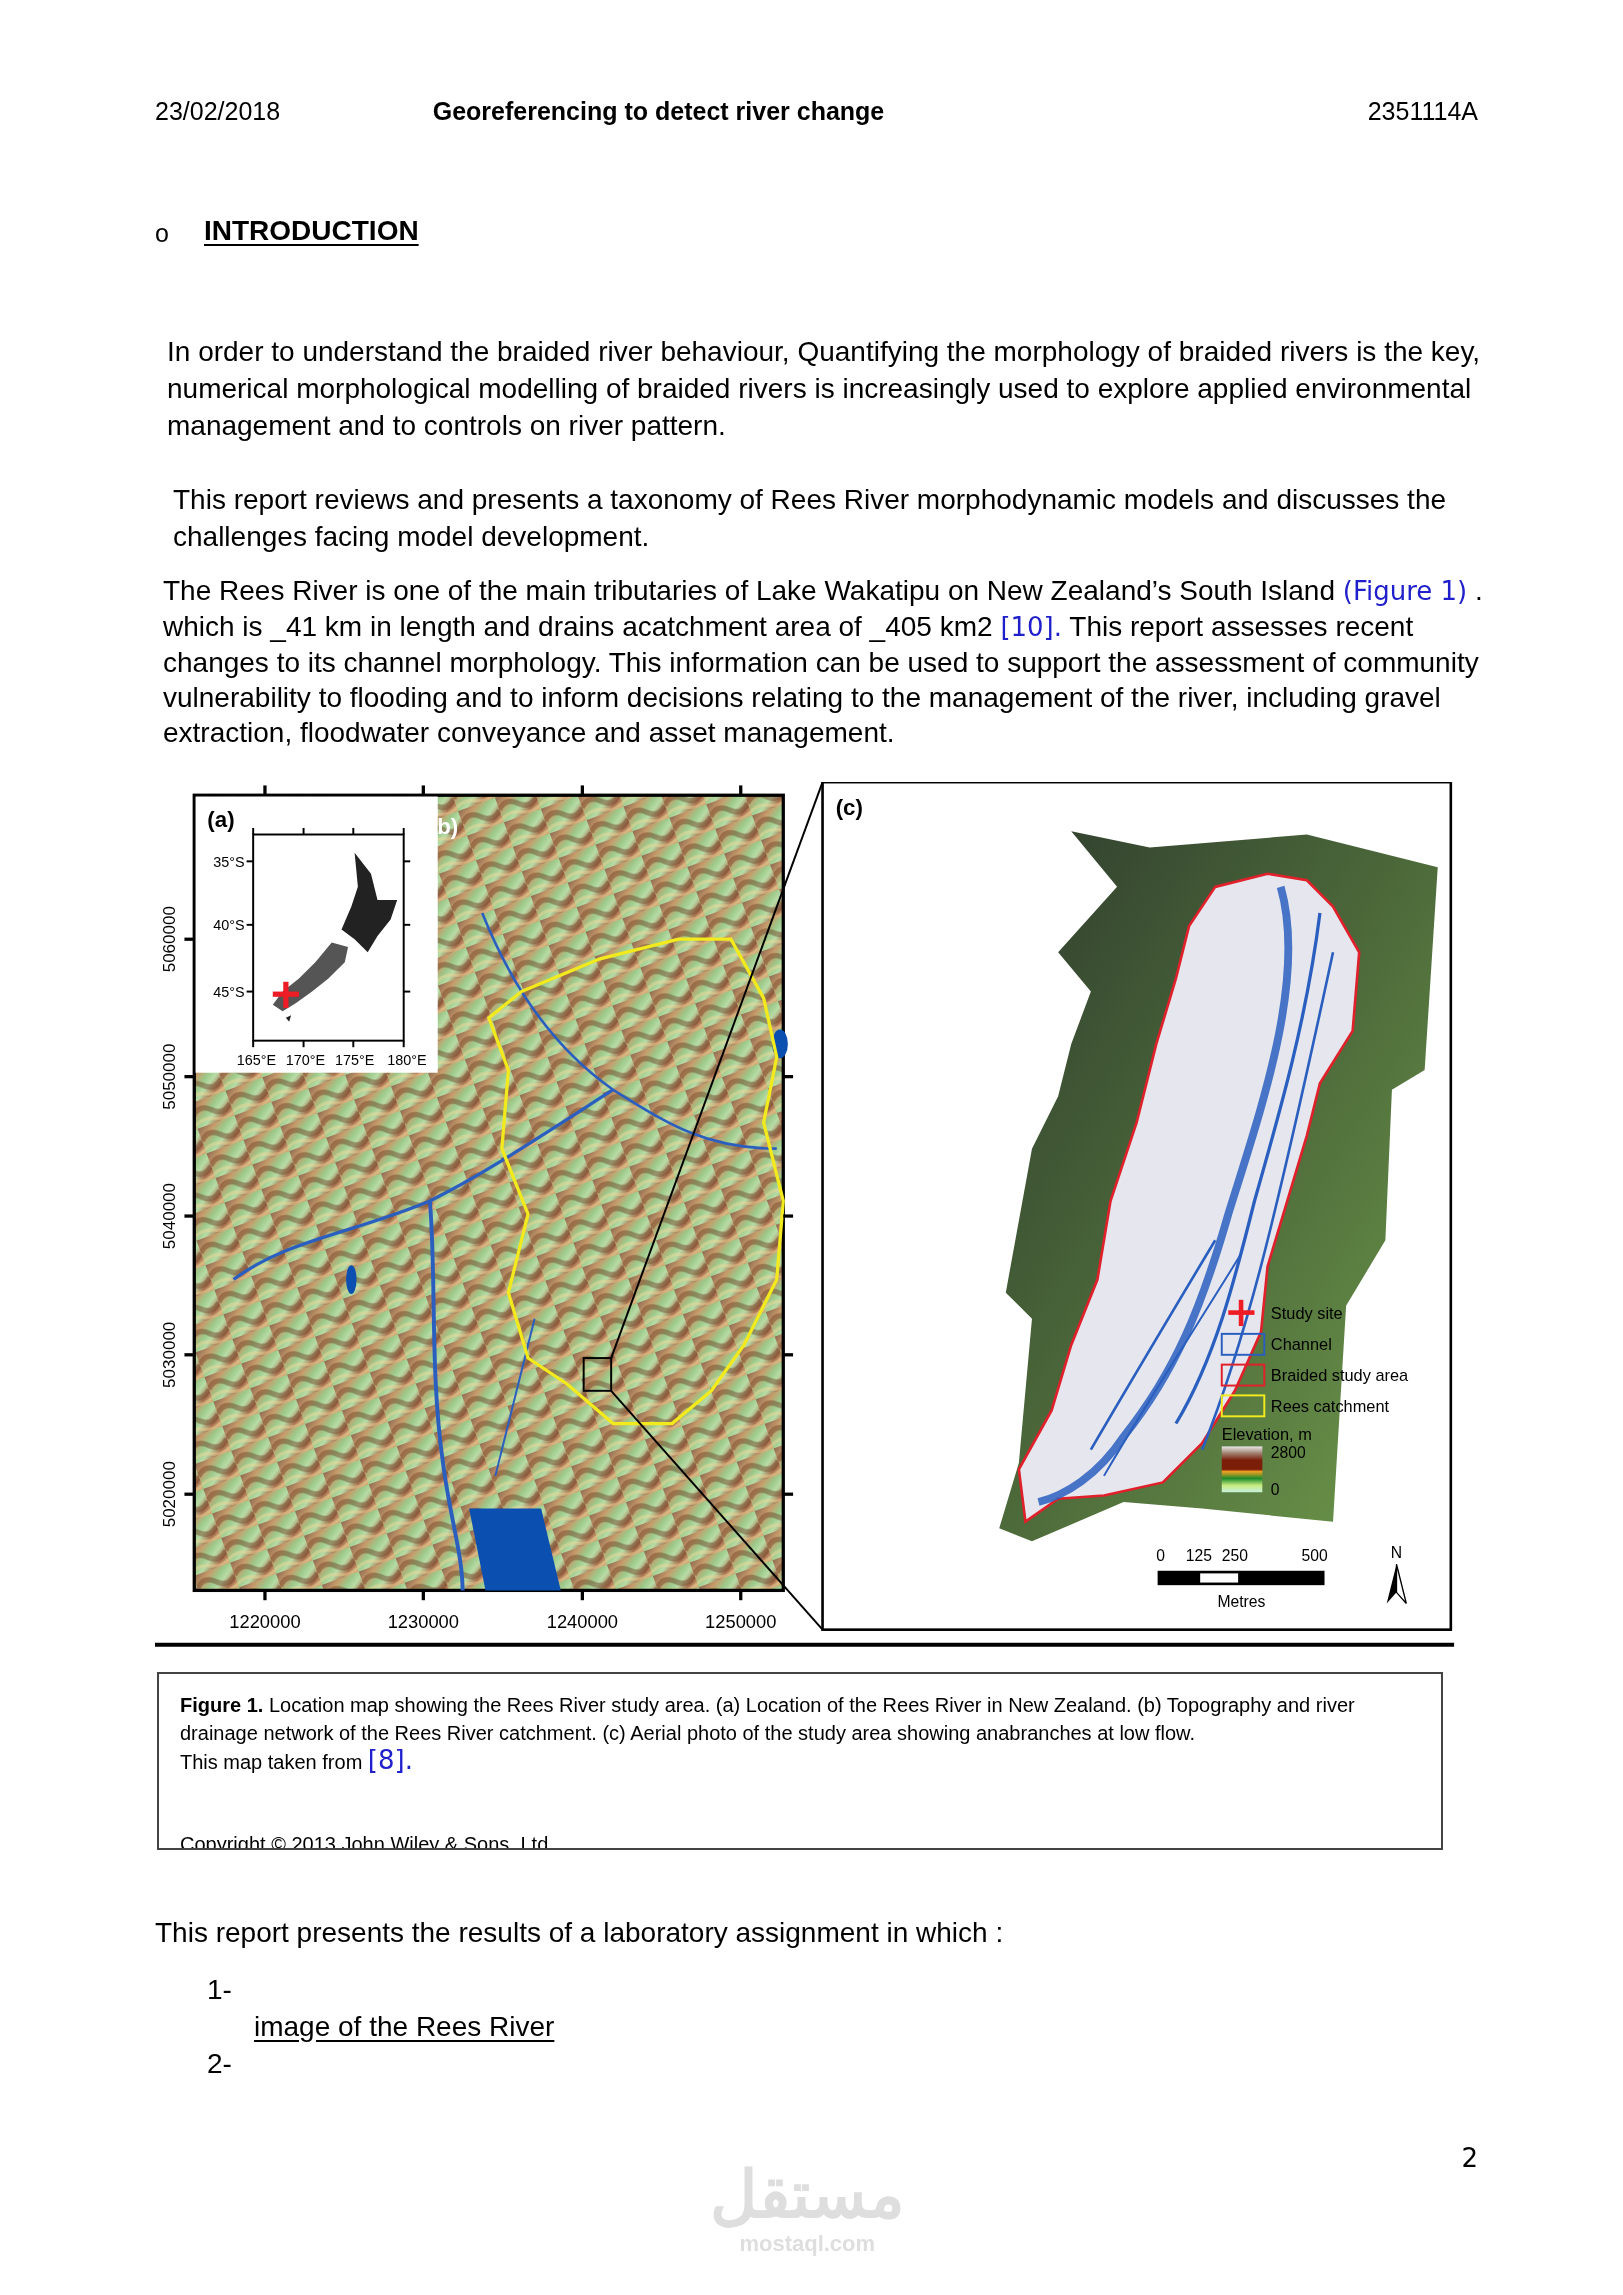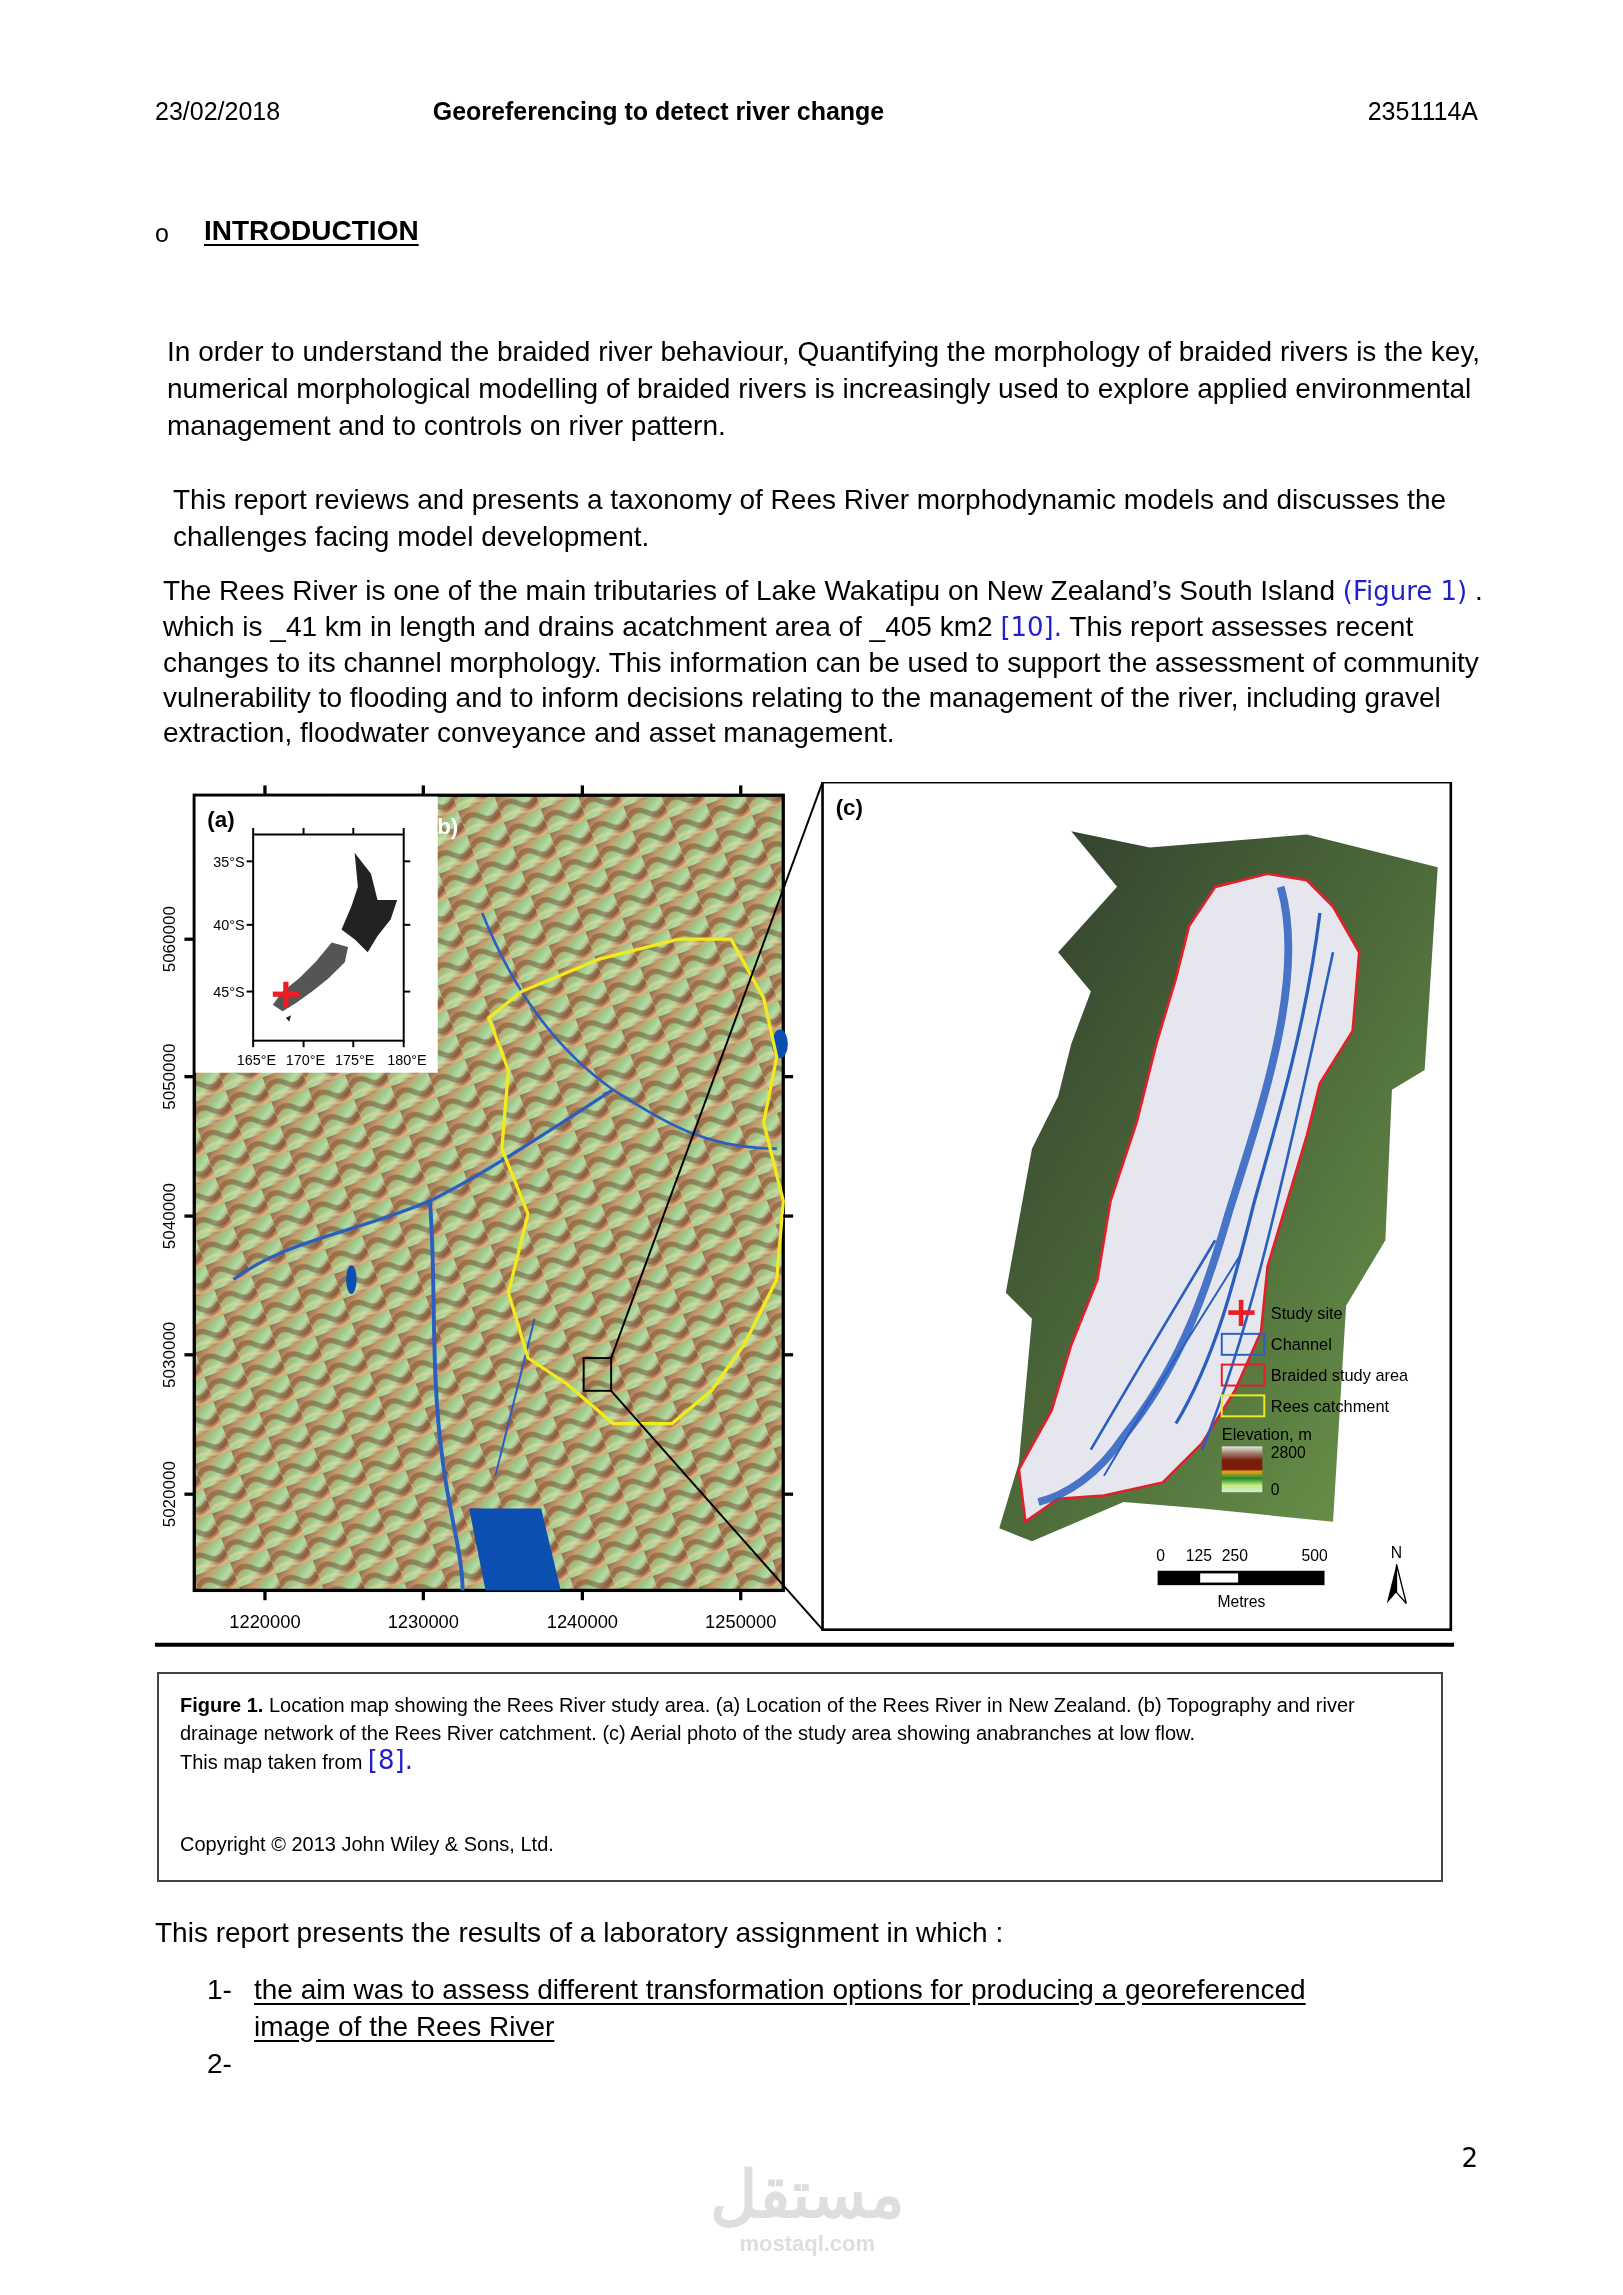--- a/index.html
+++ b/index.html
@@ -8,21 +8,21 @@
   .abs { position:absolute; }
   .hdr { top:97px; font-size:25px; }
   .hdr-left { left:155px; }
   .hdr-center { left:0; width:1317px; text-align:center; font-weight:bold; }
   .hdr-right { right:145px; }
   .bullet { left:155px; top:219px; font-size:25px; }
   .section-title { left:204px; top:215px; font-size:28px; font-weight:bold; text-decoration:underline; text-underline-offset:3.9px; }
   .para { left:155px; width:1335px; font-size:28px; line-height:37px; }
   .cite { color:#1f1fcc; font-family:"DejaVu Sans", sans-serif; font-size:26px; }
   .fig { left:155px; top:782px; width:1322px; height:874px; }
-  .caption-box { left:157px; top:1672px; width:1286px; height:210px; border:2px solid #444; overflow:hidden; box-sizing:border-box; }
+  .caption-box { left:157px; top:1672px; width:1286px; height:178px; border:2px solid #444; overflow:hidden; box-sizing:border-box; }
   .caption { position:absolute; left:21px; top:18.3px; width:1243px; font-size:20px; line-height:27.5px; }
   .caption b { font-weight:bold; }
   .copyright { position:absolute; left:21px; top:157px; font-size:20px; line-height:27.5px; }
   .li { position:absolute; font-size:28px; line-height:37px; }
   .li-num { left:52px; }
   .li-text { left:99px; text-decoration:underline; text-underline-offset:3.9px; }
   .page-num { right:145px; top:2143px; font-size:26px; font-family:"DejaVu Sans", sans-serif; }
   .watermark { left:710px; top:2159px; color:#dedede; text-align:center; }
   .wm-ar { font-size:65px; font-weight:bold; line-height:72px; font-family:Liberation Serif, serif; }
   .wm-en { font-size:22px; font-weight:bold; }
@@ -224,21 +224,20 @@
     <b>Figure 1.</b><span> Location map showing the Rees River study area. (a) Location of the Rees River in New Zealand. (b) Topography and river drainage network of the Rees River catchment. (c) Aerial photo of the study area showing anabranches at low flow.</span><br>
     <span>This map taken from </span><span class="cite" style="font-size:26px;">[8].</span>
   </div>
   <div class="copyright">Copyright © 2013 John Wiley &amp; Sons, Ltd.</div>
 </div>
 
 <p class="abs para" style="top:1914px;margin:0;">This report presents the results of a laboratory assignment in which :</p>
 
 <div class="abs" style="left:155px;top:1971px;width:1335px;height:131px;">
   <div class="li li-num" style="top:0;">1-</div>
-  <div class="li li-text" style="top:0;">the aim was to assess different transformation options for producing a georeferenced</div>
   <div class="li li-text" style="top:37px;">image of the Rees River</div>
   <div class="li li-num" style="top:74px;">2-</div>
 </div>
 
 <div class="abs page-num">2</div>
 
 <div class="abs watermark">
   <div class="wm-ar">مستقل</div>
   <div class="wm-en">mostaql.com</div>
 </div>

